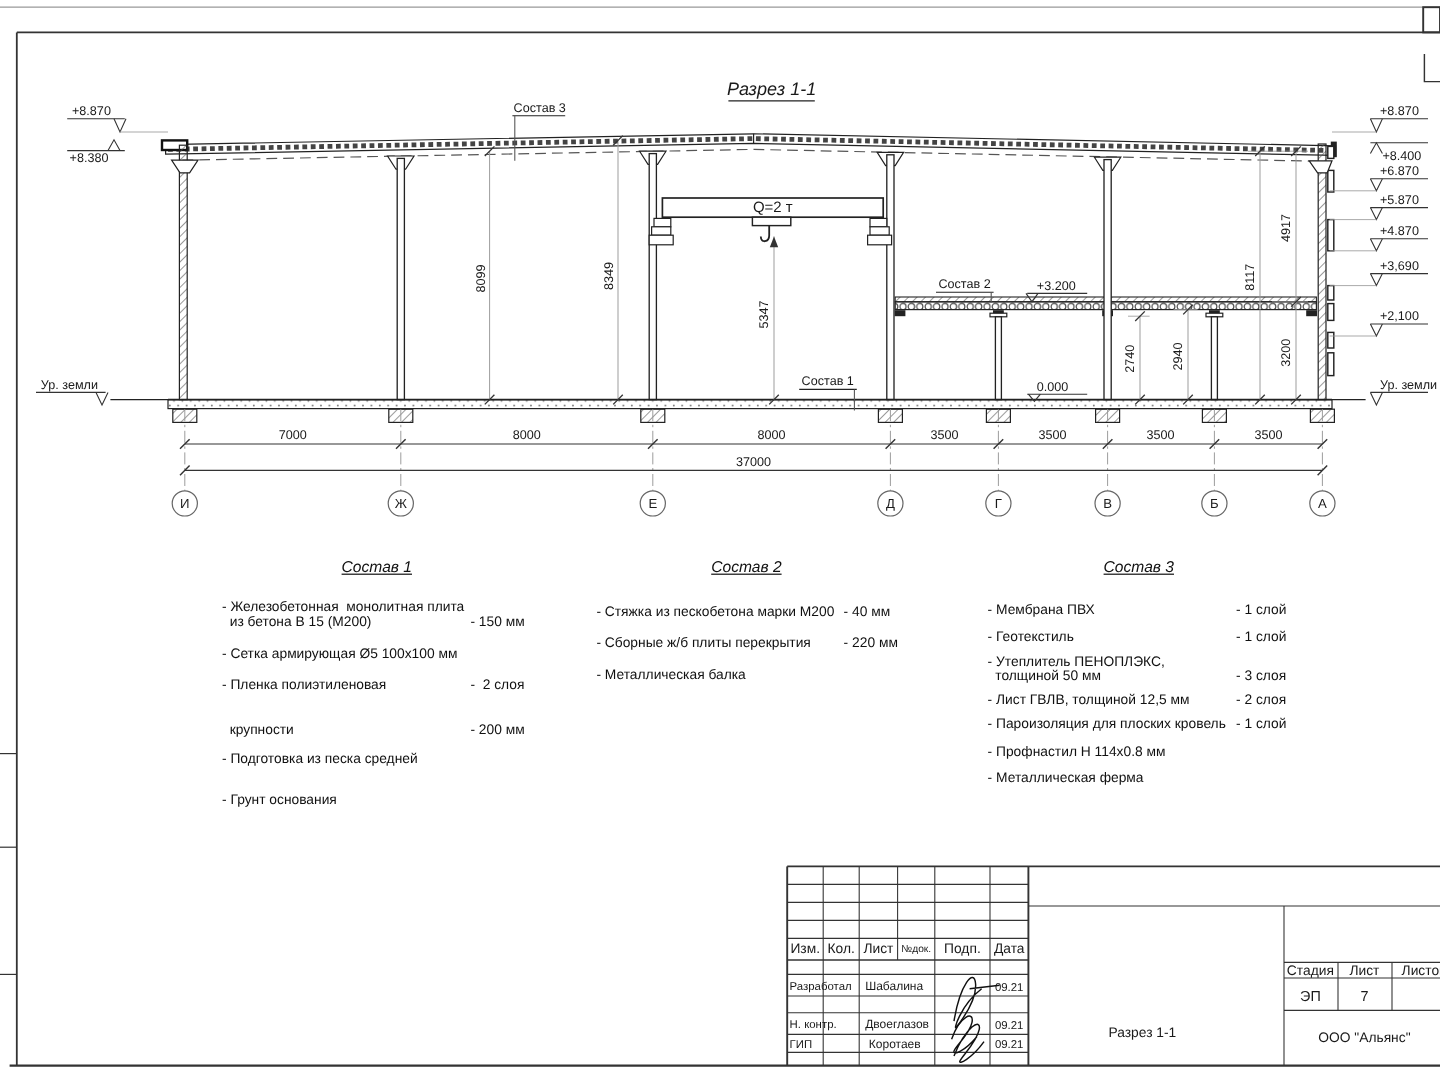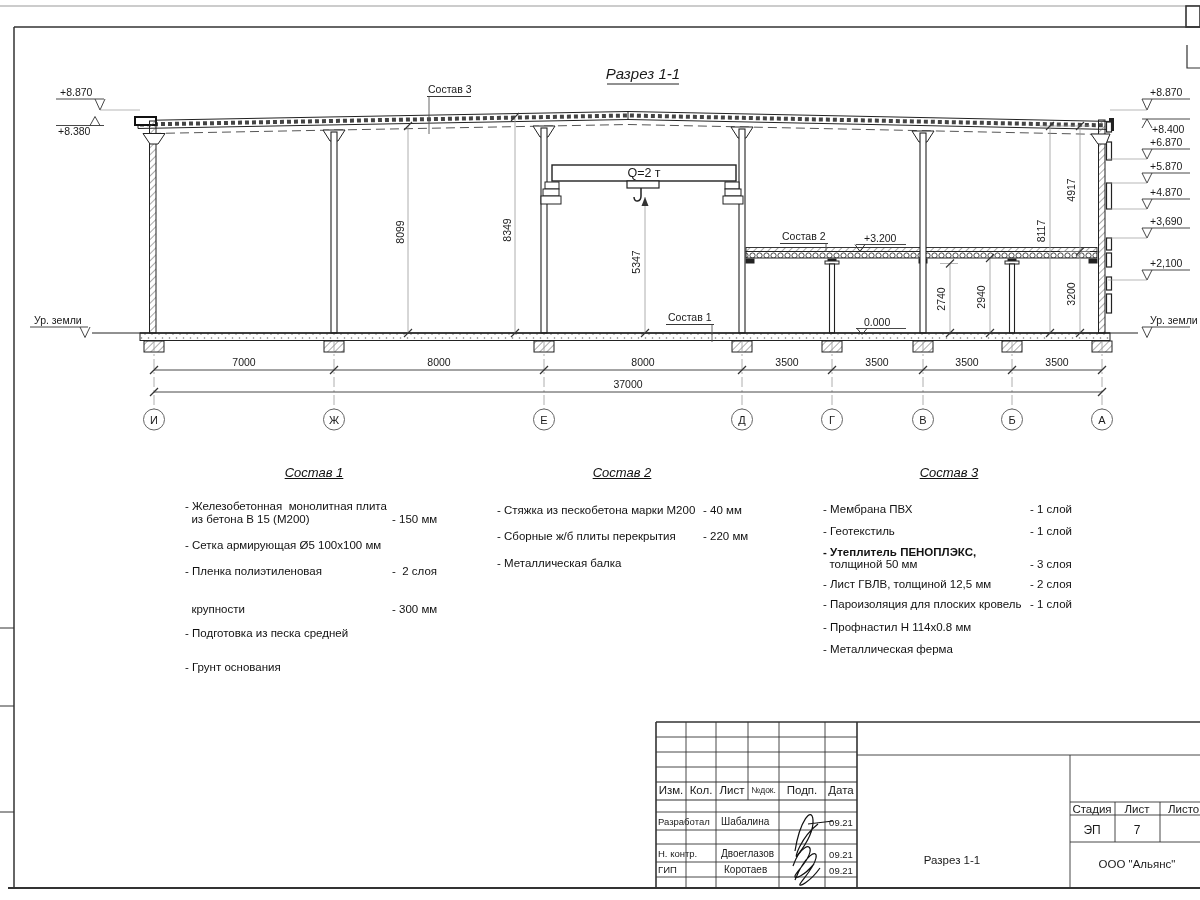--- a/index.html
+++ b/index.html
@@ -382,40 +382,40 @@
 <div class="slist" style="left:185px;top:465px;width:258px;height:180px;">
   <div class="ttl" style="top:0;">Состав 1</div>
   <div class="t" style="top:35px;">- Железобетонная  монолитная плита</div>
   <div class="t" style="top:48px;">  из бетона В 15 (М200)</div>
   <div class="vv" style="top:48px;left:207px;">- 150 мм</div>
   <div class="t" style="top:74px;">- Сетка армирующая Ø5 100x100 мм</div>
   <div class="t" style="top:100px;">- Пленка полиэтиленовая</div>
   <div class="vv" style="top:100px;left:207px;">-  2 слоя</div>
   <div class="t" style="top:136px;margin-top:26px;">- Подготовка из песка средней</div>
   <div class="t" style="top:138px;">  крупности</div>
-  <div class="vv" style="top:138px;left:207px;">- 300 мм</div>
+  <div class="vv" style="top:138px;left:207px;">- 200 мм</div>
   <div class="t" style="top:163px;margin-top:33px;">- Грунт основания</div>
 </div>
 
 <div class="slist" style="left:497px;top:465px;width:250px;height:120px;">
   <div class="ttl" style="top:0;">Состав 2</div>
   <div class="t" style="top:39px;">- Стяжка из пескобетона марки М200</div>
   <div class="vv" style="top:39px;left:206px;">- 40 мм</div>
   <div class="t" style="top:65px;">- Сборные ж/б плиты перекрытия</div>
   <div class="vv" style="top:65px;left:206px;">- 220 мм</div>
   <div class="t" style="top:92px;">- Металлическая балка</div>
 </div>
 
 <div class="slist" style="left:823px;top:465px;width:252px;height:200px;">
   <div class="ttl" style="top:0;">Состав 3</div>
   <div class="t" style="top:38px;">- Мембрана ПВХ</div>
   <div class="vv" style="top:38px;left:207px;">- 1 слой</div>
   <div class="t" style="top:60px;text-align:center;">- Геотекстиль</div>
   <div class="vv" style="top:60px;left:207px;">- 1 слой</div>
-  <div class="t" style="top:81px;font-weight:bold;">- Утеплитель ПЕНОПЛЭКС,</div>
+  <div class="t" style="top:81px;">- Утеплитель ПЕНОПЛЭКС,</div>
   <div class="t" style="top:93px;">  толщиной 50 мм</div>
   <div class="vv" style="top:93px;left:207px;">- 3 слоя</div>
   <div class="t" style="top:113px;">- Лист ГВЛВ, толщиной 12,5 мм</div>
   <div class="vv" style="top:113px;left:207px;">- 2 слоя</div>
   <div class="t" style="top:133px;">- Пароизоляция для плоских кровель</div>
   <div class="vv" style="top:133px;left:207px;">- 1 слой</div>
   <div class="t" style="top:156px;">- Профнастил Н 114x0.8 мм</div>
   <div class="t" style="top:178px;">- Металлическая ферма</div>
 </div>
 

